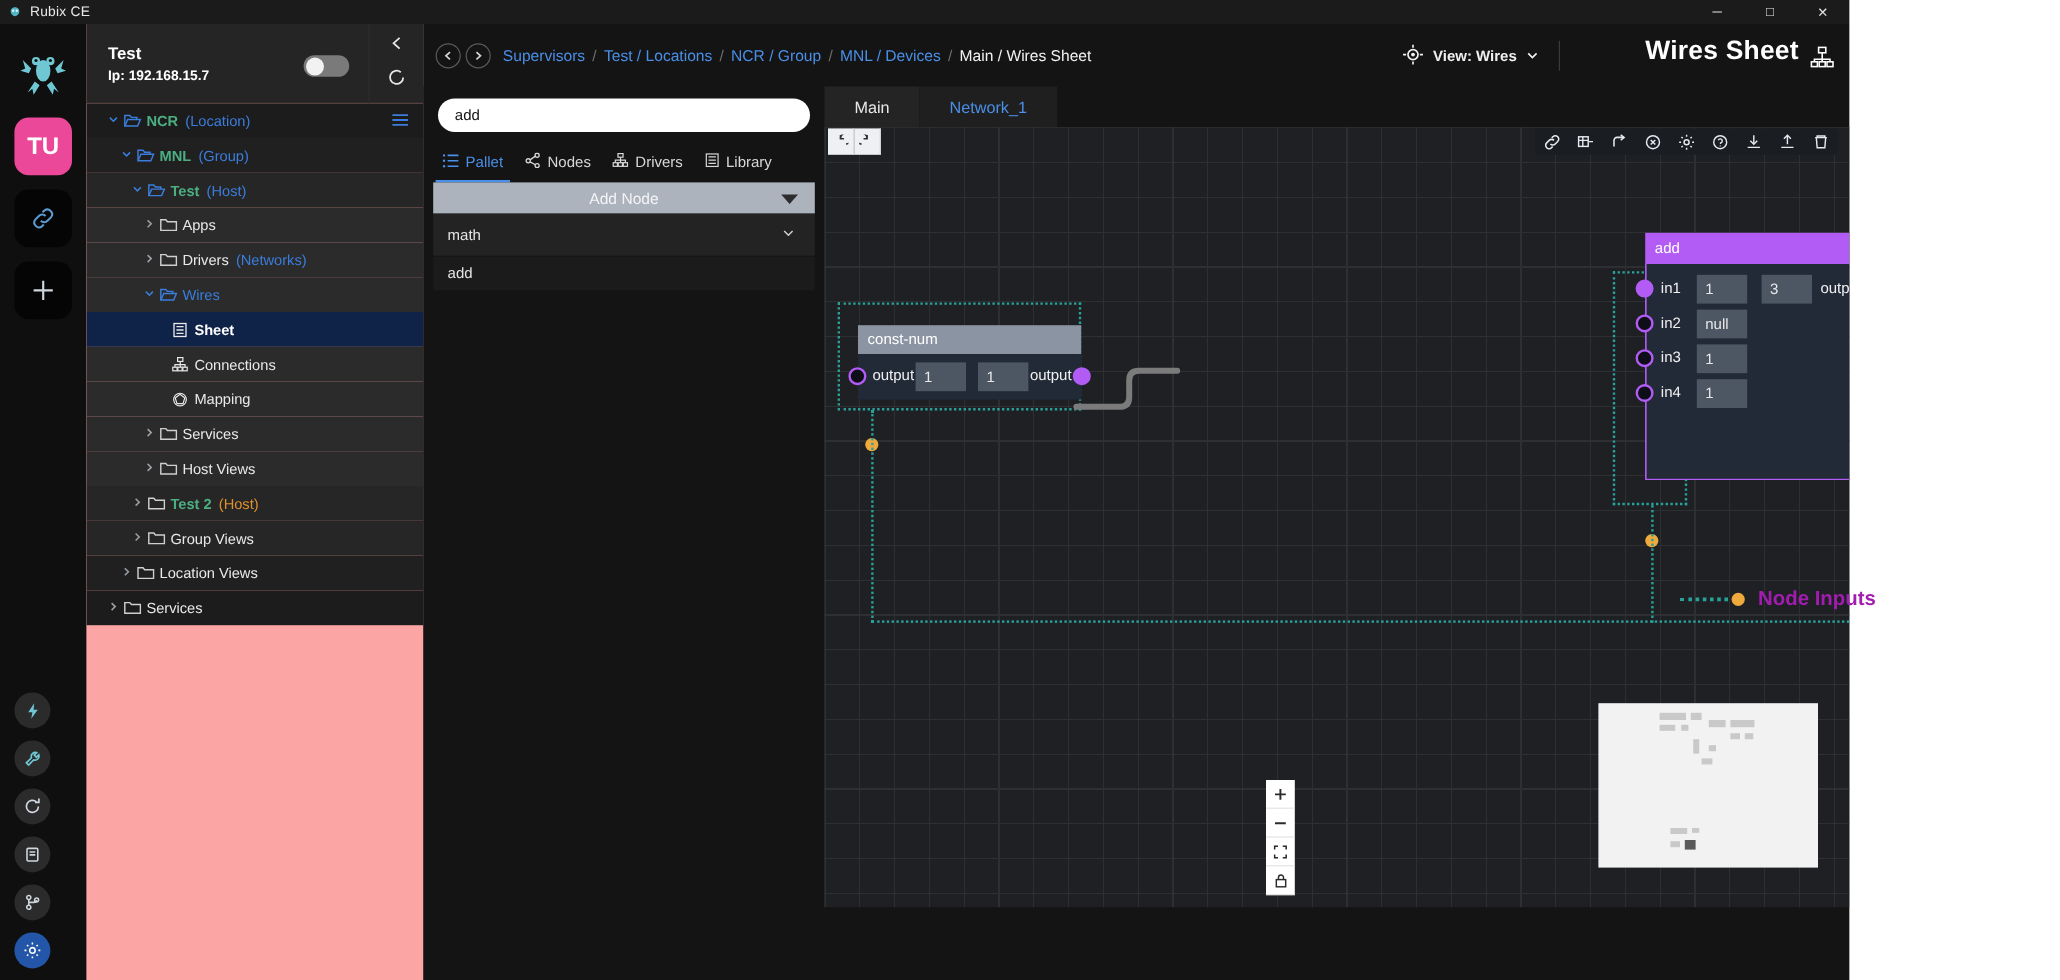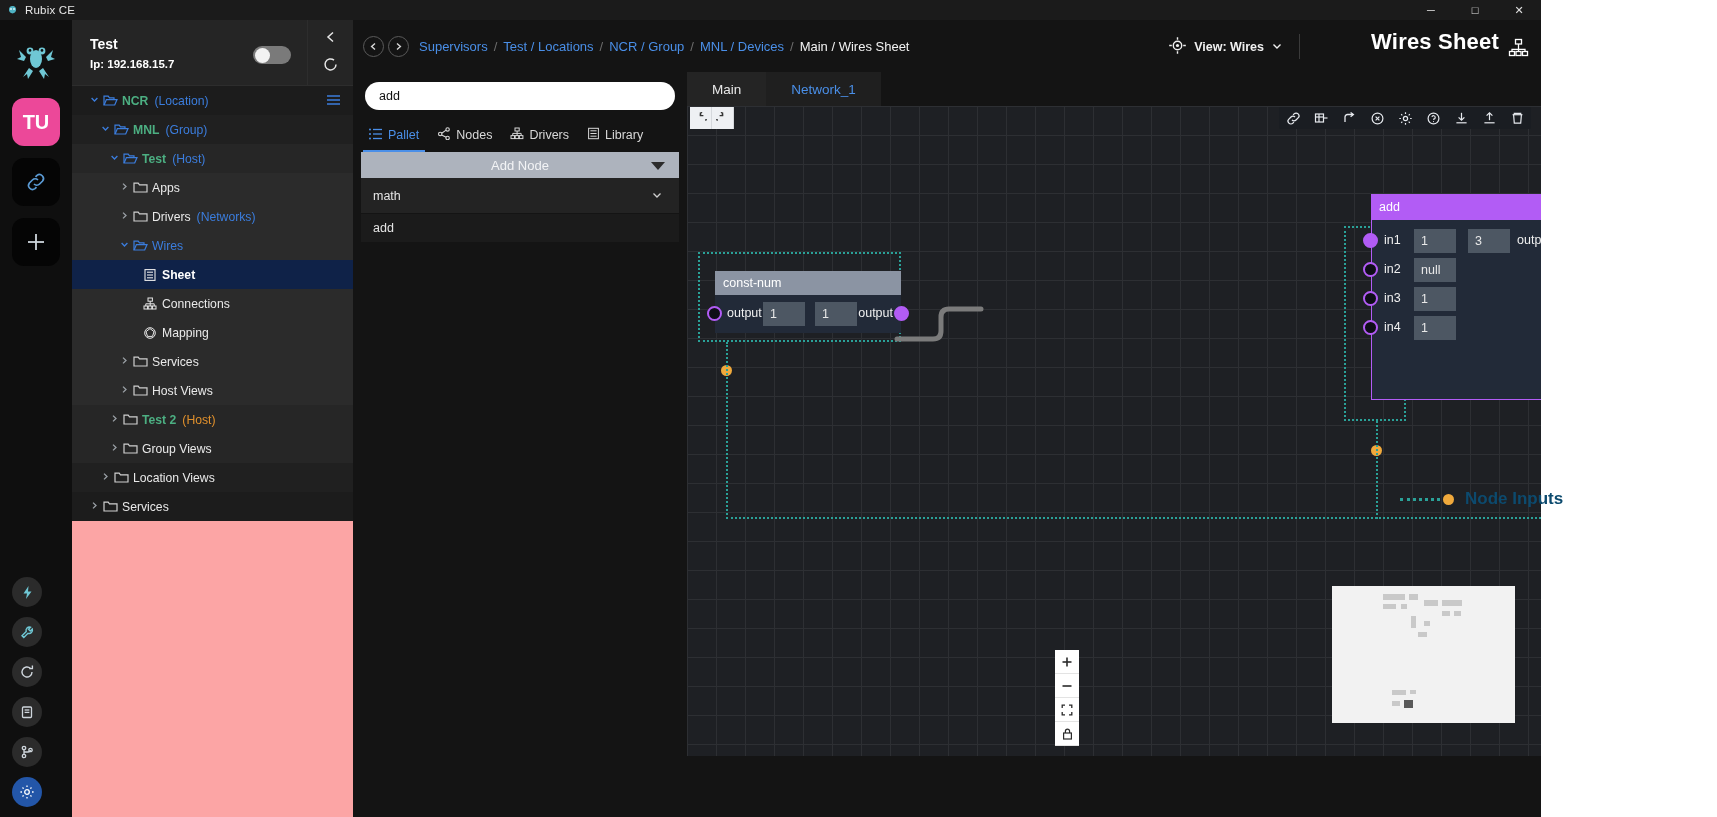--- a/index.html
+++ b/index.html
@@ -157,21 +157,21 @@
 
   .zoomctl { position:absolute; left:368px; bottom:10px; width:24px; background:#fff; }
   .zbtn { height:24px; display:flex; align-items:center; justify-content:center; color:#2b2b2b; font-size:14px; border-bottom:1px solid #e3e3e3; }
   .minimap { position:absolute; right:26px; bottom:33px; width:183px; height:137px; background:#f2f2f2; }
   .mm-blk { position:absolute; background:#c9c9c9; }
 
   
   .anno { position:absolute; left:1400px; top:489px; display:flex; align-items:center; }
   .anno .dots { width:40px; border-top:3px dotted #2aa198; }
   .anno .dot { width:11px;height:11px;border-radius:50%;background:#f0a93c; margin-left:3px; }
-  .anno .txt { margin-left:11px; font-size:17px; font-weight:bold; color:#0c4a6e; white-space:nowrap; }
+  .anno .txt { margin-left:11px; font-size:17px; font-weight:bold; color:#a21caf; white-space:nowrap; }
 </style>
 </head>
 <body>
 
 <div class="app">
 
   <div class="titlebar">
     <span class="logo-sm">
       <svg width="11" height="11" viewBox="0 0 11 11">
           <path d="M5.5 1 C3 1 1.5 3 2 5.5 C2.3 7 3.5 8.2 5.5 8.5 C7.5 8.2 8.7 7 9 5.5 C9.5 3 8 1 5.5 1 Z" fill="#4fb3c4"></path>

